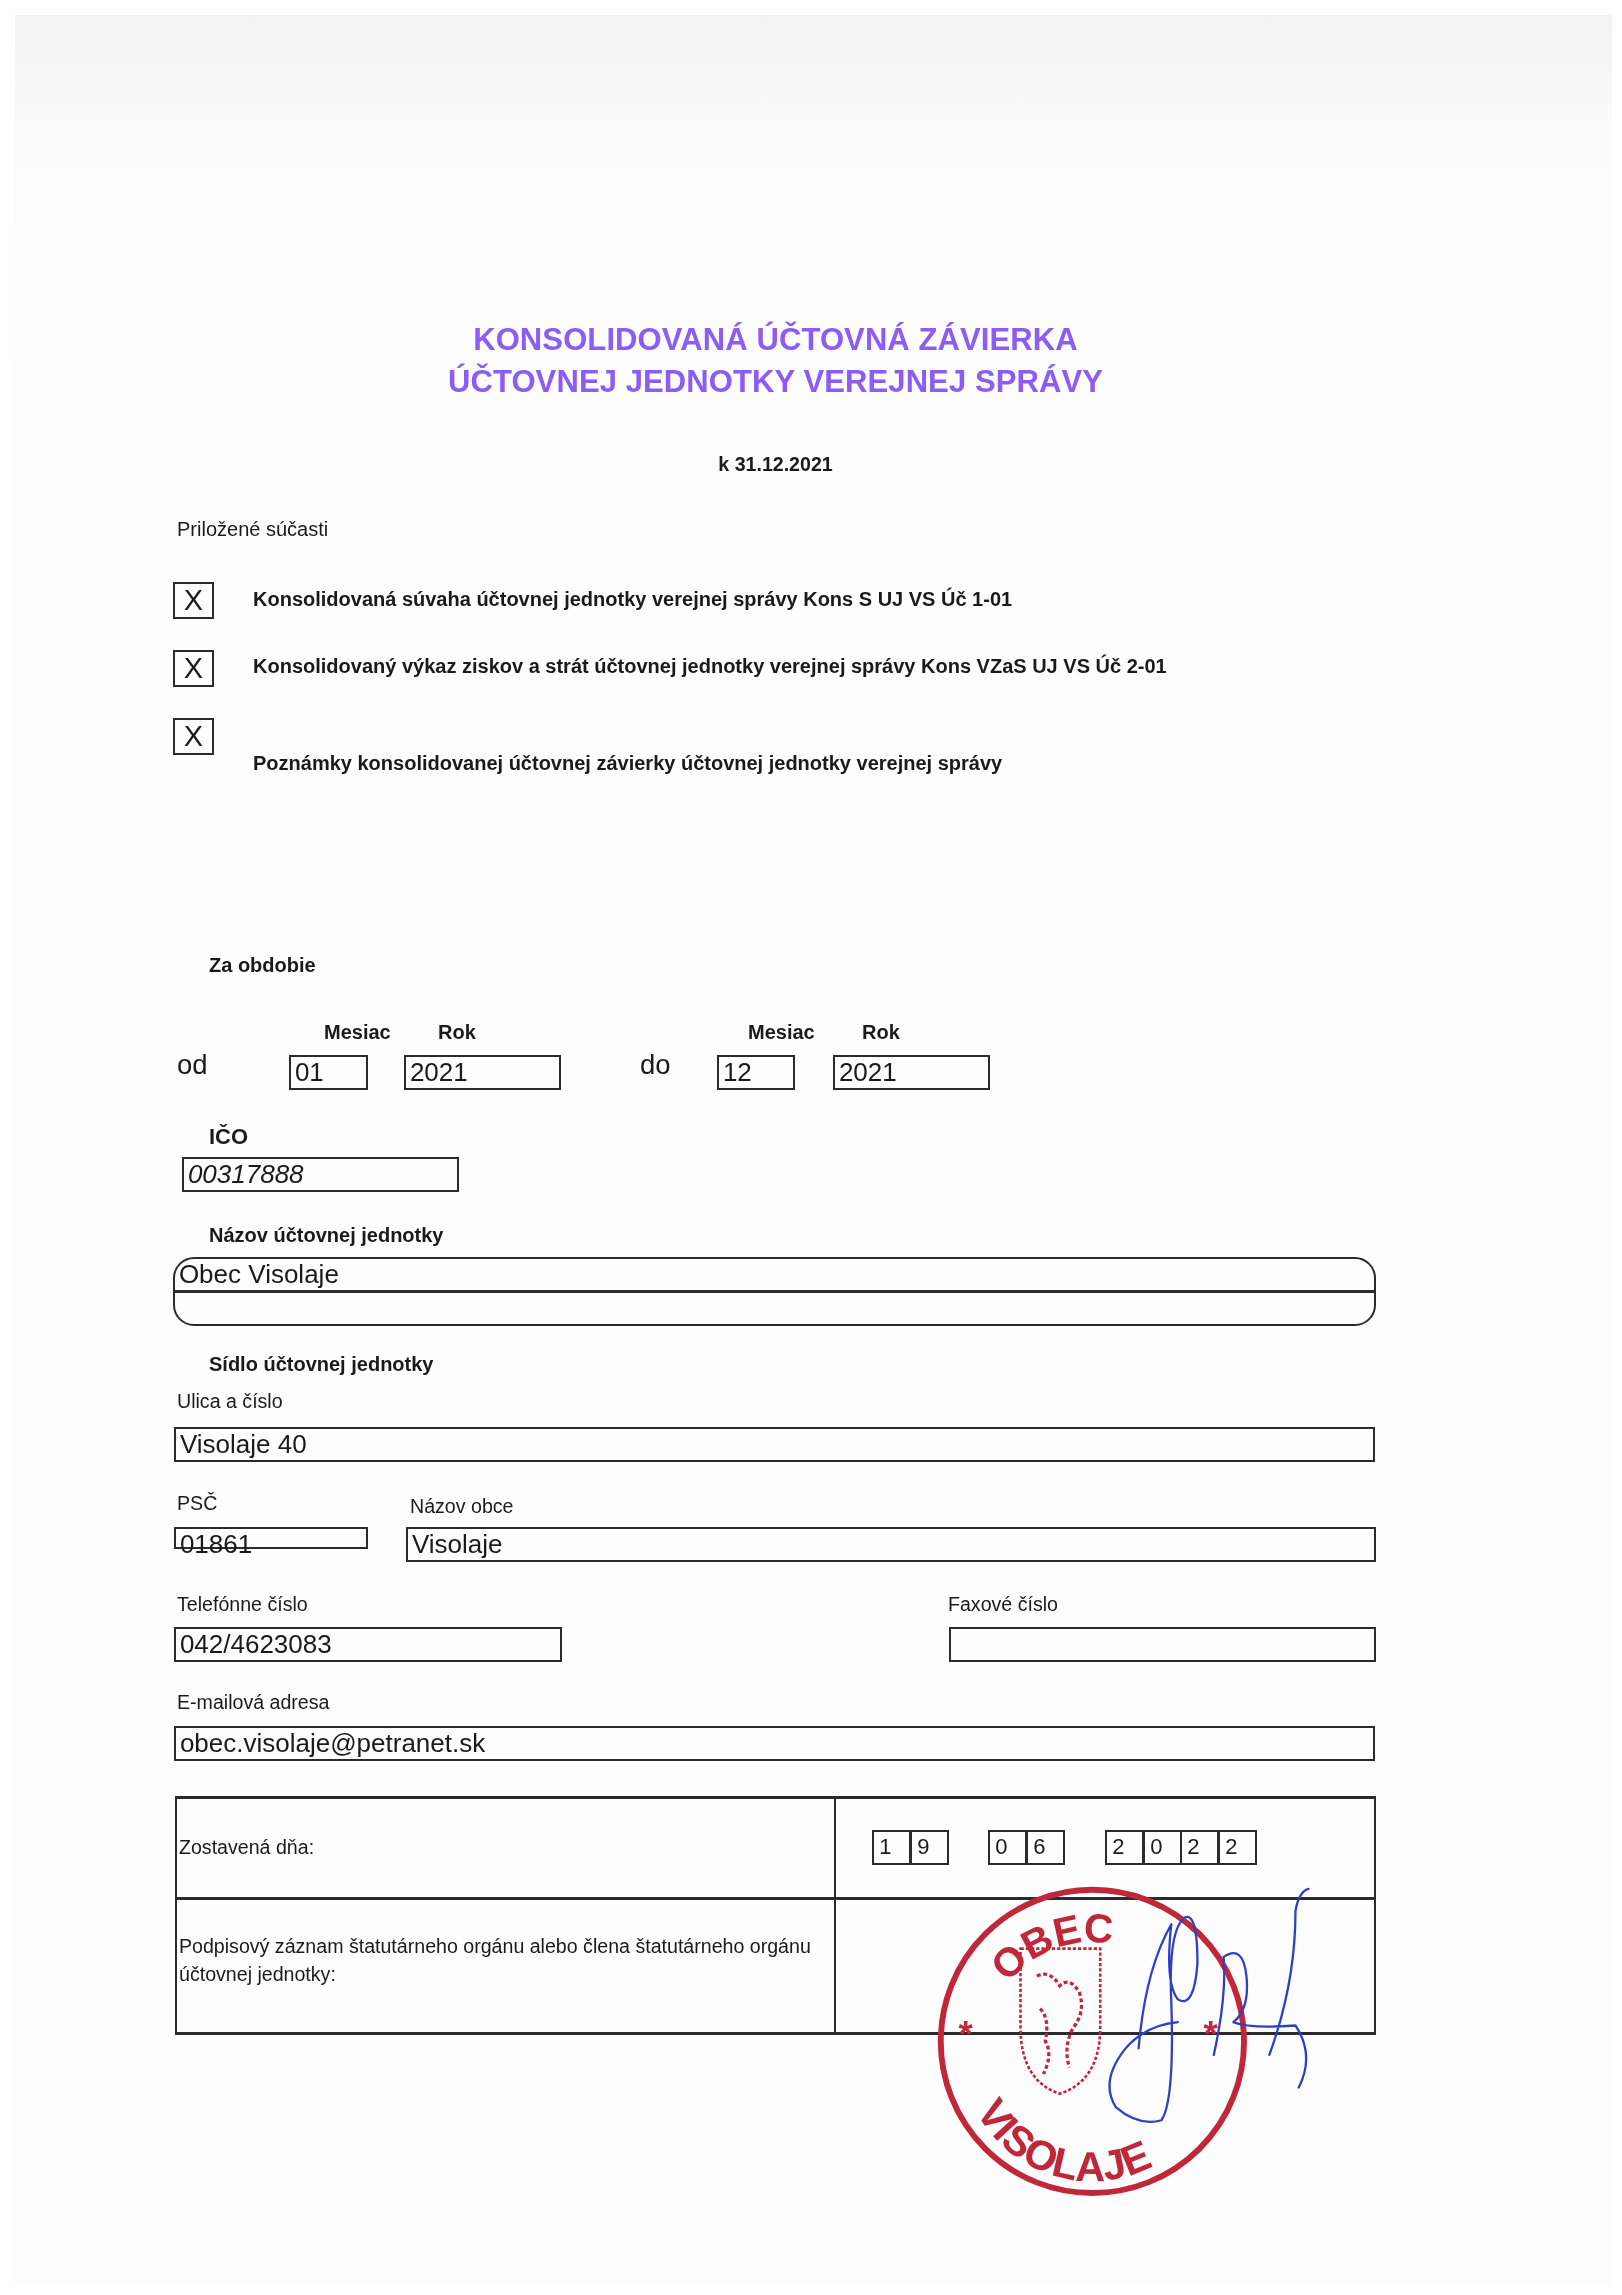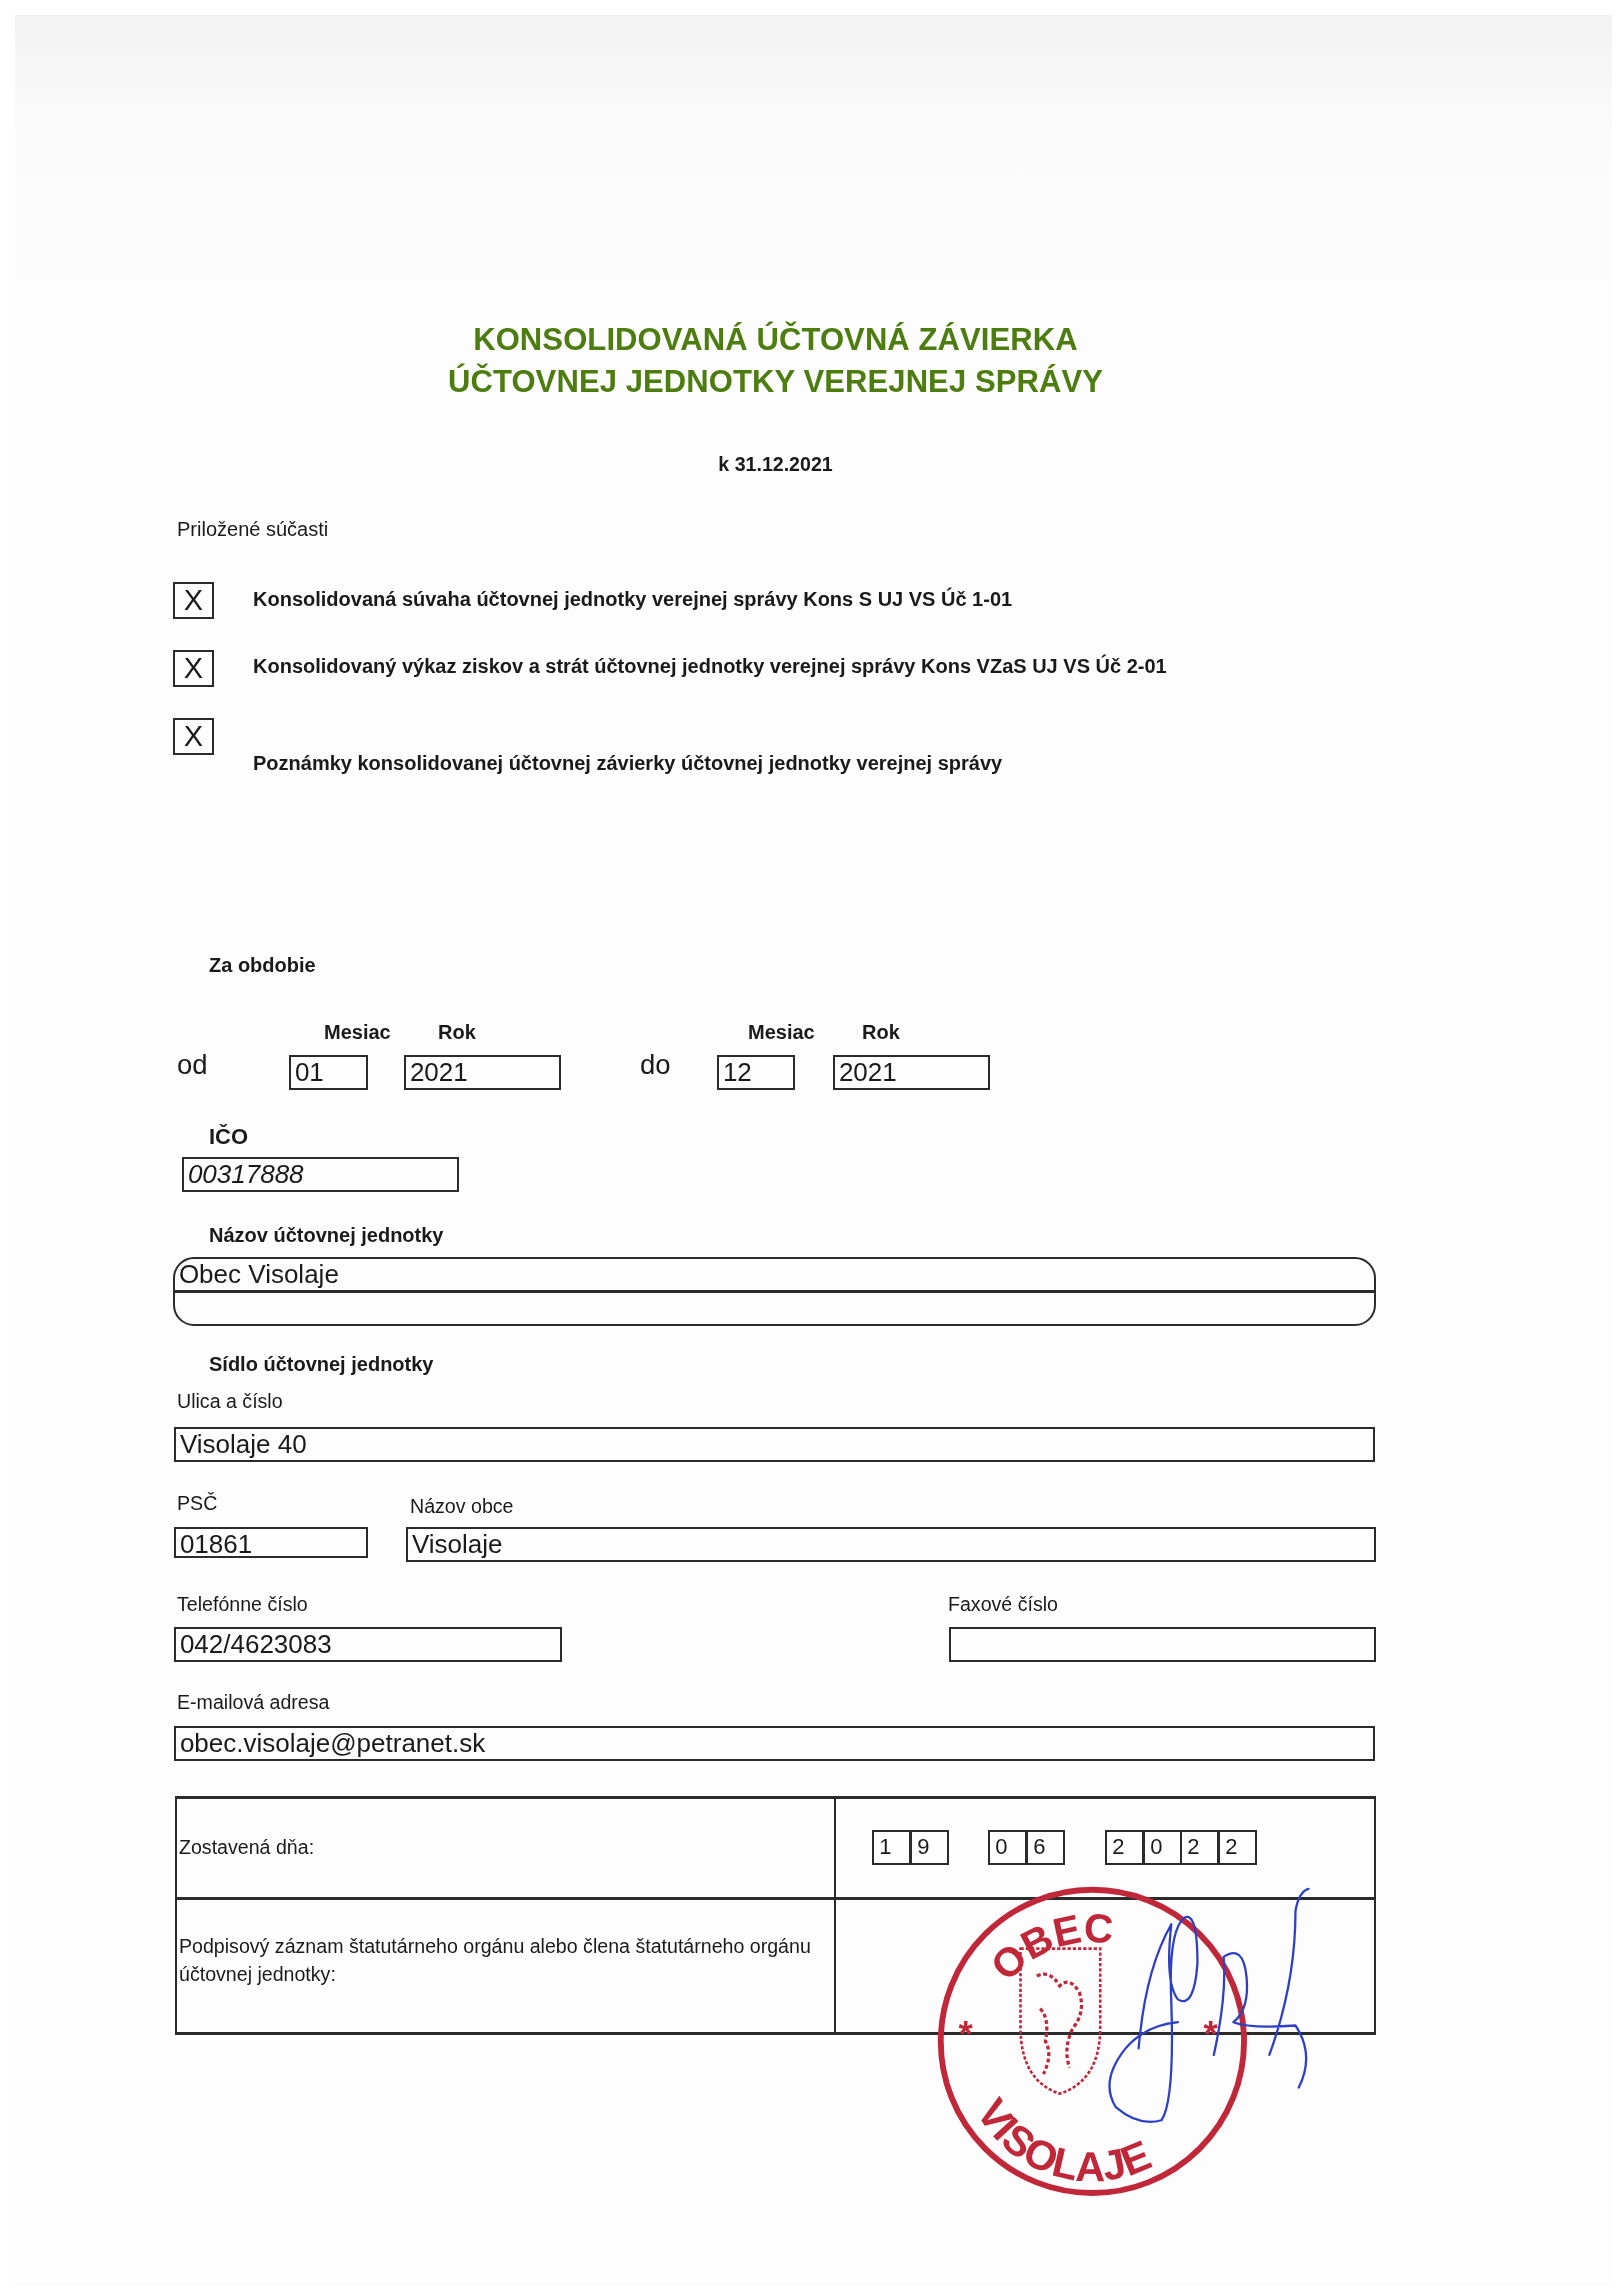--- a/index.html
+++ b/index.html
@@ -8,21 +8,21 @@
     position: relative; overflow: hidden;
     font-family: "Liberation Sans", sans-serif; color: #1a1a1a;
   }
   .paper {
     position: absolute; left: 15px; top: 15px; width: 1597px; height: 2271px;
     background: linear-gradient(180deg, #f2f2f2 0px, #fbfbfb 118px, #fdfdfd 393px, #fdfdfd 100%);
   }
   .abs { position: absolute; }
   .title {
     left: 0; width: 1551px; text-align: center; font-weight: bold;
-    font-size: 31px; letter-spacing: 0.1px; color: #4d7c0f;
+    font-size: 31px; letter-spacing: 0.1px; color: #8b5cf6;
   }
   .subtitle { left: 0; width: 1551px; text-align: center; font-weight: bold; font-size: 19.6px; }
   .label { font-size: 20px; white-space: nowrap; }
   .label.bold { font-weight: bold; margin-left: 32px; }
   .label.small { font-size: 19.6px; }
   .box {
     position: absolute; border: 2.6px solid #2b2b2b; box-sizing: border-box;
     background: transparent;
   }
   .field-value {
@@ -101,21 +101,21 @@
 </div>
 
 <div class="abs label bold" style="left:177px; top:1353px;">Sídlo účtovnej jednotky</div>
 <div class="abs label small" style="left:177px; top:1390px;">Ulica a číslo</div>
 <div class="box" style="left:174px; top:1427px; width:1201px; height:35px;">
   <span class="field-value">Visolaje 40</span>
 </div>
 
 <div class="abs label small" style="left:177px; top:1492px;">PSČ</div>
 <div class="abs label small" style="left:410px; top:1495px;">Názov obce</div>
-<div class="box" style="left:174px; top:1527px; width:194px; height:31px;">
+<div class="box" style="left:174px; top:1527px; width:194px; height:22px;">
   <span class="field-value">01861</span>
 </div>
 <div class="box" style="left:406px; top:1527px; width:970px; height:35px;">
   <span class="field-value">Visolaje</span>
 </div>
 
 <div class="abs label small" style="left:177px; top:1593px;">Telefónne číslo</div>
 <div class="abs label small" style="left:948px; top:1593px;">Faxové číslo</div>
 <div class="box" style="left:174px; top:1627px; width:388px; height:35px;">
   <span class="field-value">042/4623083</span>

